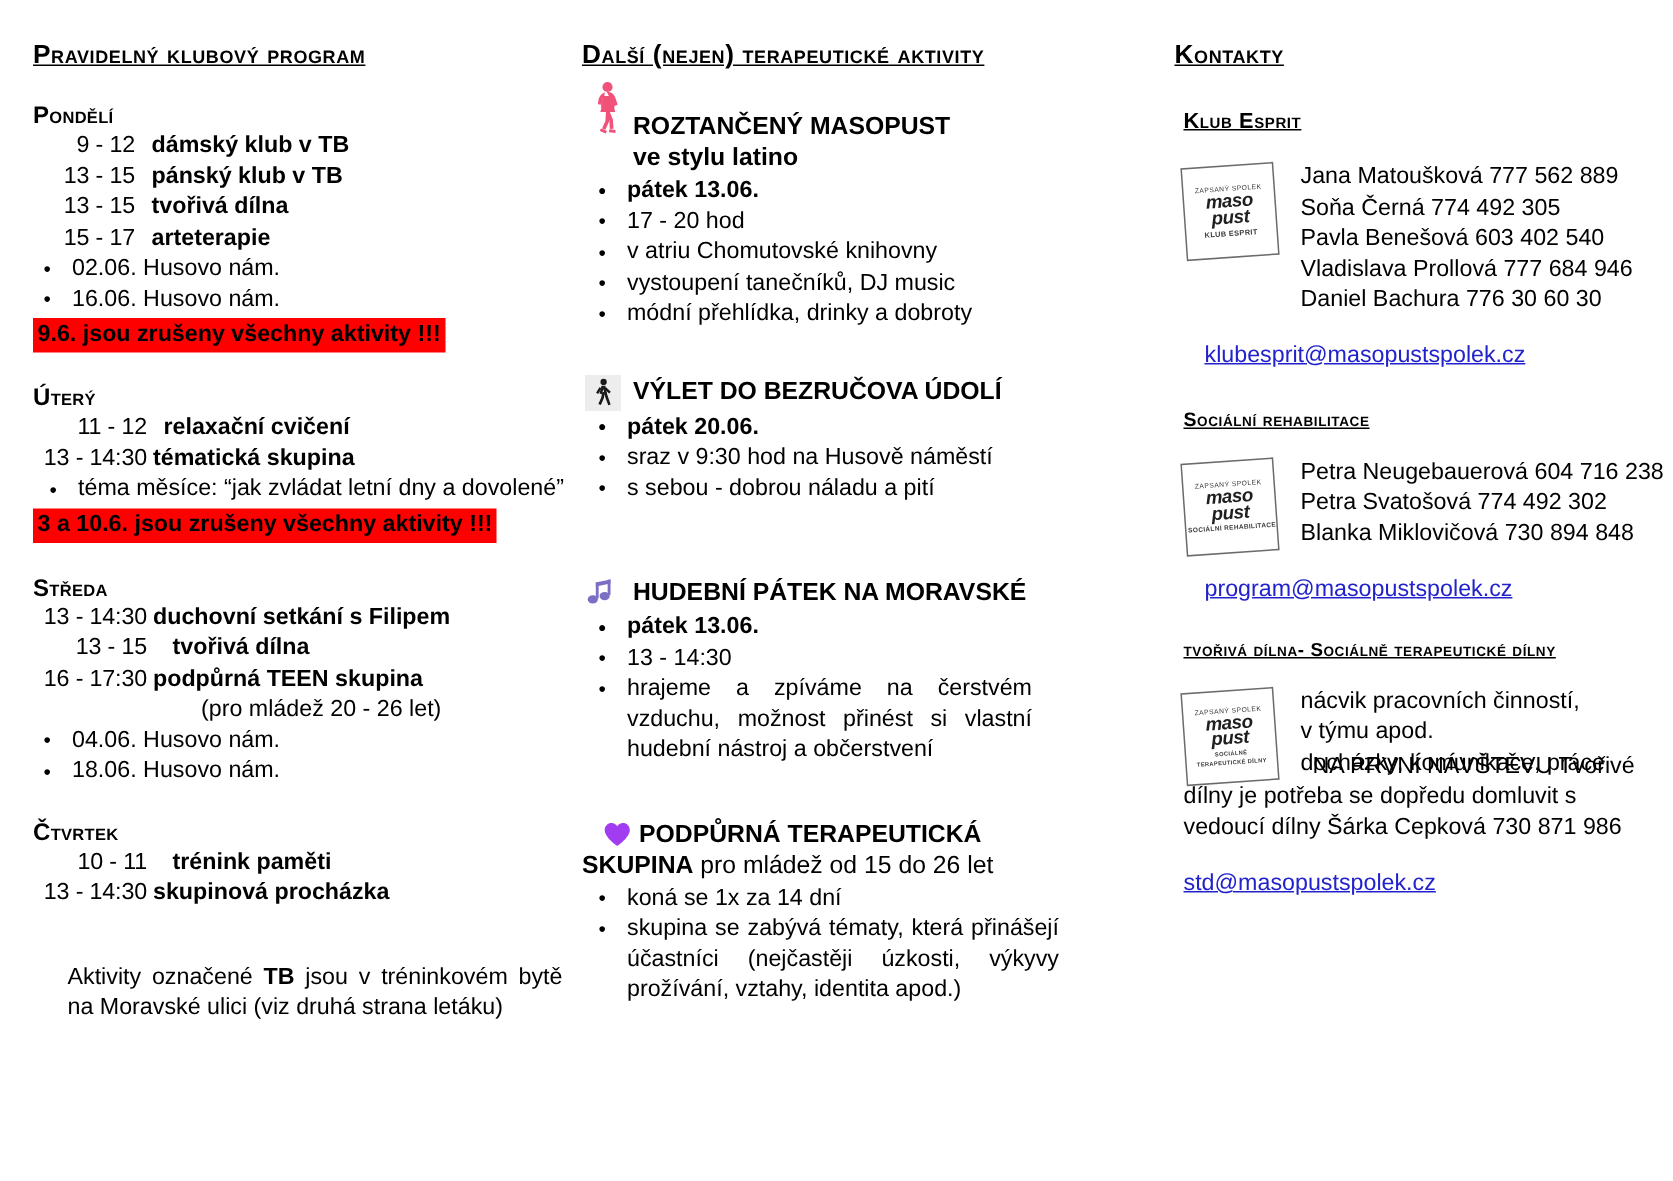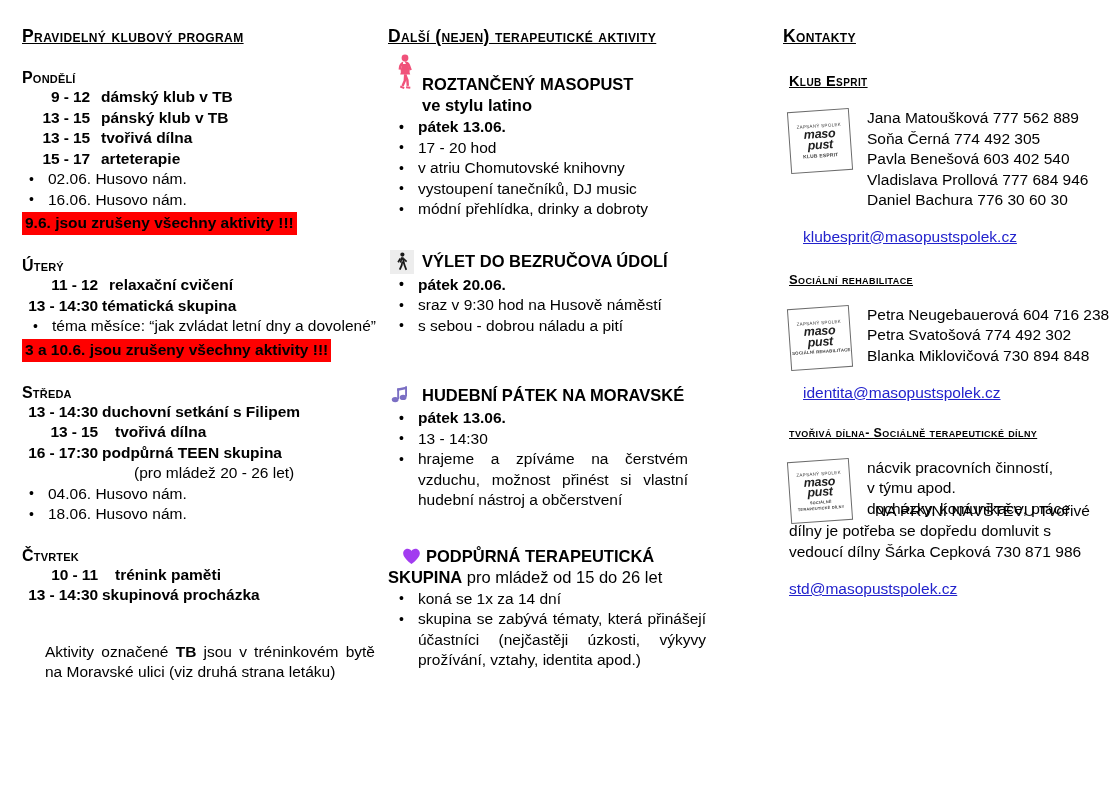--- a/index.html
+++ b/index.html
@@ -50,21 +50,21 @@
     display: flex;
     align-items: baseline;
     font-size: 15.5px;
     line-height: 20.5px;
     white-space: nowrap;
   }
   .row .time {
     width: 68px;
     text-align: right;
     flex: 0 0 68px;
-    font-weight: bold;
+    font-weight: normal;
     letter-spacing: -0.1px;
   }
   .row .act {
     font-weight: bold;
     margin-left: 11px;
   }
   .row.wide .time { width: 76px; flex: 0 0 76px; }
   .subnote {
     font-size: 15.5px;
     line-height: 20.5px;
@@ -452,21 +452,21 @@
             <div class="l-bot" style="font-size:3.6px;">SOCIÁLNÍ REHABILITACE</div>
           </div>
         </div>
         <div class="contact-lines">
           <div>Petra Neugebauerová 604 716 238</div>
           <div>Petra Svatošová 774 492 302</div>
           <div>Blanka Miklovičová 730 894 848</div>
         </div>
       </div>
       <div style="margin-top:15px; margin-left:14px;">
-        <a class="email" href="#">identita@masopustspolek.cz</a>
+        <a class="email" href="#">program@masopustspolek.cz</a>
       </div>
     </div>
 
     <div style="margin-top:24px; margin-left:6px;">
       <div class="sec-head sub2" style="font-size:12.5px;">tvořivá dílna- Sociálně terapeutické dílny</div>
       <div class="contact-row" style="margin-top:16px;">
         <div class="logo-wrap">
           <div class="logo">
             <div class="l-top">ZAPSANÝ SPOLEK</div>
             <div class="l-main">

